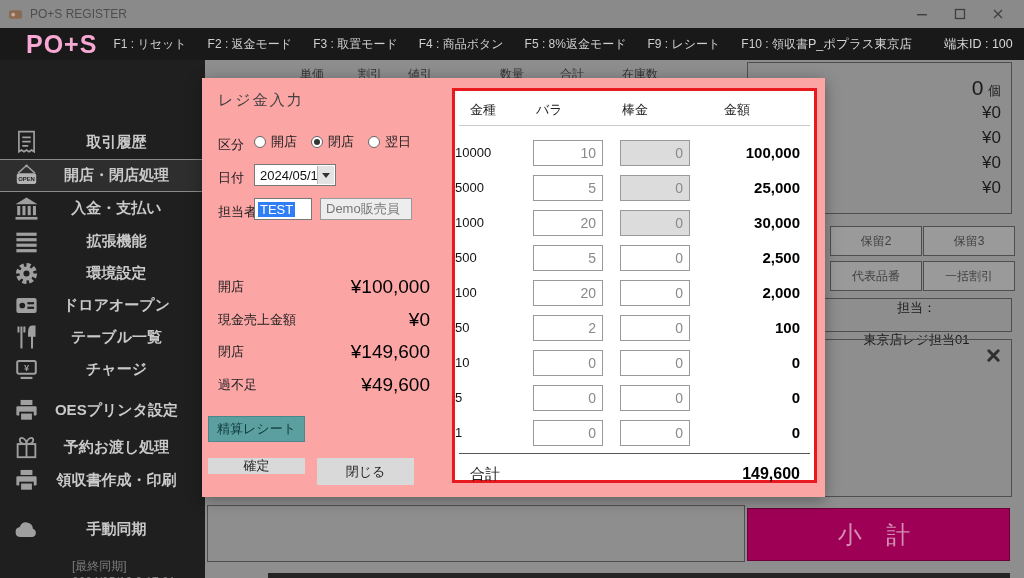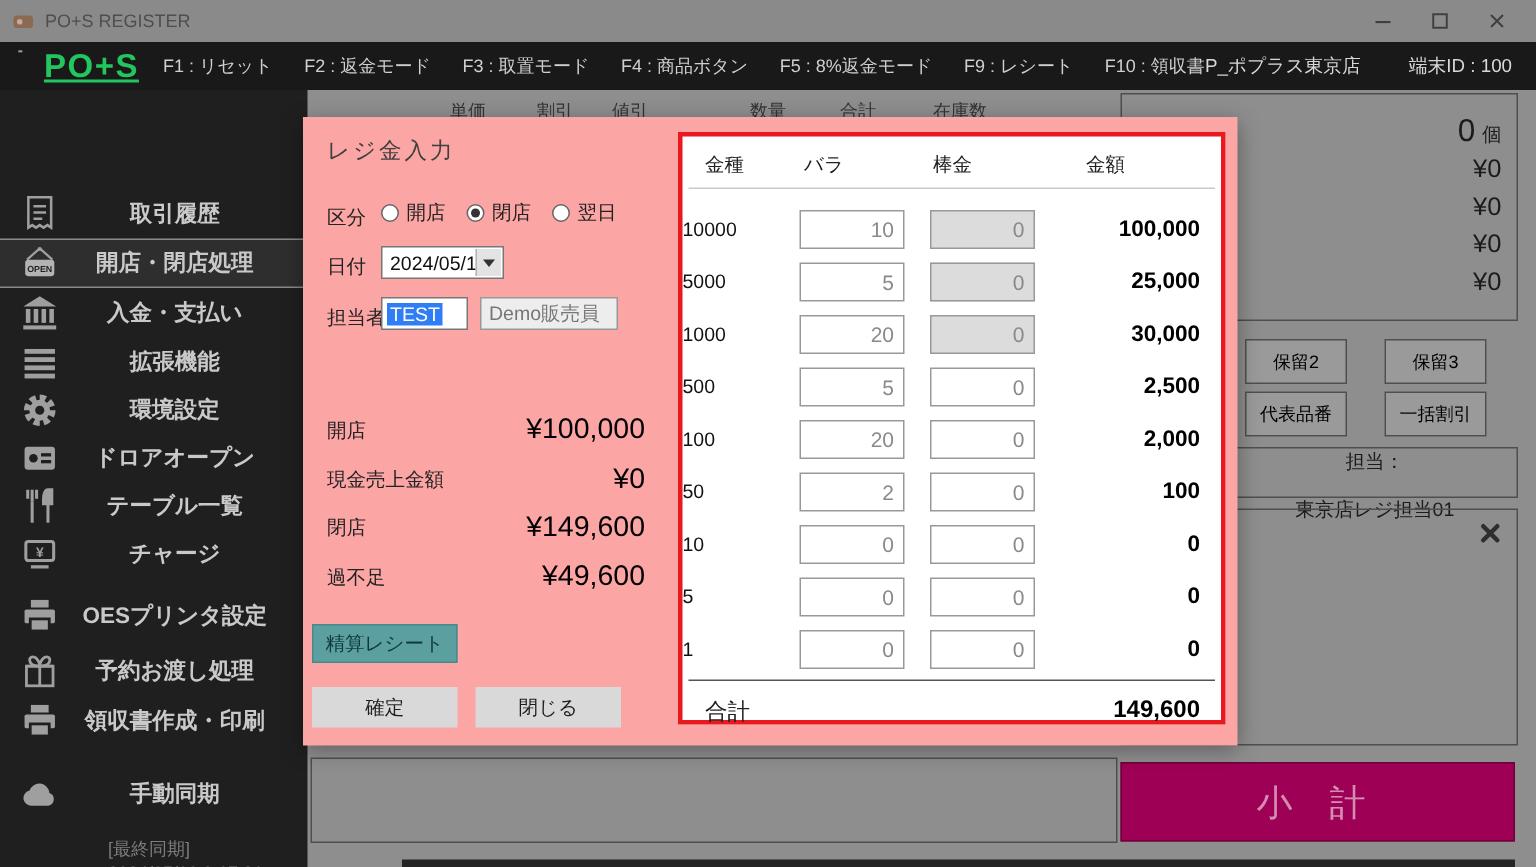--- a/index.html
+++ b/index.html
@@ -11,21 +11,21 @@
   .titlebar { position:absolute; left:0; top:0; width:1024px; height:28px; background:#8a8a8a;
               display:flex; align-items:center; padding:0 8px; color:#4e4e4e; font-size:12px; }
   .titlebar .app-ic { width:15px; height:15px; margin-right:7px; }
   .win-controls { margin-left:auto; display:flex; gap:26px; align-items:center; padding-right:12px; }
   .win-controls span { width:12px; height:12px; display:block; }
 
   
   .navbar { position:absolute; left:0; top:28px; width:1024px; height:32px; background:#191919;
             display:flex; align-items:center; padding:0 10px; }
   .hamburger { width:30px; height:22px; margin-left:2px; }
-  .logo { font-size:22px; font-weight:bold; color:#22c55e; letter-spacing:1px; margin:0 16px 0 14px; line-height:30px;text-decoration:underline;}
+  .logo { font-size:25px; font-weight:bold; color:#f9a8d4; letter-spacing:1px; margin:0 16px 0 14px; line-height:30px;}
   .fkeys { display:flex; gap:21px; font-size:12px; color:#cfcfcf; white-space:nowrap; }
   .nav-right { margin-left:auto; display:flex; gap:32px; align-items:center; font-size:12.5px; color:#d8d8d8; padding-right:6px; white-space:nowrap;}
 
   
   .sidebar { position:absolute; left:0; top:60px; width:205px; height:518px; background:#1f1f1f; z-index:2; }
   .side-item { position:absolute; left:0; width:205px; height:33px; display:flex; align-items:center;
                color:#c9c9c9; font-size:15px; font-weight:bold; }
   .side-item .icon { position:absolute; left:9px; top:2px; width:34px; height:29px; display:flex; align-items:center; justify-content:center; }
   .side-item .icon svg { width:27px; height:27px; }
   .side-item .lbl { flex:1; text-align:center; padding-left:28px; }
@@ -35,22 +35,22 @@
   
   .bg-headers { position:absolute; left:0; top:66px; height:12px; z-index:1; }
   .bg-headers span { position:absolute; font-size:12px; color:#333; white-space:nowrap; }
 
   .panel { position:absolute; border:1px solid #4f4f4f; z-index:1; }
   .summary-box { left:747px; top:62px; width:265px; height:152px; text-align:right; padding-right:10px; color:#1b1b1b; }
   .count-line { margin-top:13px; }
   .count-line .cnt { font-size:21px; }
   .count-line .unit { font-size:13px; }
   .amounts div { line-height:25px; font-size:17px; }
-  .panel-btn { position:absolute; width:68px; height:30px; border:1px solid #4f4f4f; background:#9a9a9a;
-               display:flex; align-items:center; justify-content:center; font-size:12px; color:#000000; z-index:1; }
+  .panel-btn { position:absolute; width:92px; height:30px; border:1px solid #4f4f4f; background:#9a9a9a;
+               display:flex; align-items:center; justify-content:center; font-size:12px; color:#404040; z-index:1; }
   .cashier-box { left:747px; top:298px; width:265px; height:34px; display:flex; align-items:center;
                  padding-left:74px; gap:14px; font-size:13px; color:#1b1b1b; white-space:nowrap;flex-direction:column; }
   .item-panel { left:747px; top:339px; width:265px; height:158px; }
   .item-panel .x { position:absolute; right:10px; top:8px; width:15px; height:15px; }
   .bottom-panel { left:207px; top:505px; width:538px; height:57px; }
   .subtotal-btn { position:absolute; left:747px; top:508px; width:263px; height:53px; background:#9e0055;
                   border:1px solid #6d003b; display:flex; align-items:center; justify-content:center;
                   color:rgba(255,255,255,0.55); font-size:24px; letter-spacing:9px; z-index:1; }
   .bottom-strip { position:absolute; left:268px; top:573px; width:742px; height:5px; background:#242424; z-index:1; }
 
@@ -75,21 +75,21 @@
                 display:flex; align-items:center; padding-left:3px; }
   .staff-code span { background:#2f7ef6; color:#fff; font-size:13px; padding:0 2px; }
   .staff-name { position:absolute; left:118px; top:120px; width:92px; height:22px; border:1px solid #999; background:#ededed;
                 display:flex; align-items:center; padding-left:5px; font-size:13px; color:#767676; }
   .dlg-summary { position:absolute; left:16px; top:193px; width:212px; }
   .dlg-srow { height:32.5px; display:flex; align-items:center; justify-content:space-between; }
   .dlg-srow .sl { font-size:13px; color:#222; }
   .dlg-srow .sv { font-size:19px; color:#000; font-weight:500; }
   .btn { display:flex; align-items:center; justify-content:center; font-size:13px; }
   .btn-teal { position:absolute; left:6px; top:338px; width:97px; height:26px; background:#5b9fa1; border:1px solid #49898b; color:#103a3a; }
-  .btn-confirm { position:absolute; left:6px; top:380px; width:97px; height:27px; background:#d9d9d9; color:#1e1e1e; }
+  .btn-confirm { position:absolute; left:6px; top:380px; width:97px; height:16px; background:#d9d9d9; color:#1e1e1e; }
   .btn-close { position:absolute; left:115px; top:380px; width:97px; height:27px; background:#d9d9d9; color:#1e1e1e; }
 
   
   .cash-table { position:absolute; left:250px; top:10px; width:365px; height:395px; border:3px solid #e8191f; background:#fff; }
   .cash-head span { position:absolute; top:10px; font-size:13px; color:#222; }
   .cash-underline { position:absolute; top:34px; left:4px; right:4px; height:1px; background:#c9c9c9; }
   .cash-rows { position:absolute; top:44px; left:0; right:0; }
   .cash-row { height:35px; display:flex; align-items:center; }
   .cash-row .denom { width:58px; text-align:left; font-size:13px; color:#111; }
   .num-in { width:70px; height:26px; border:1px solid #999; background:#fff; color:#8a8a8a; font-size:14px;

